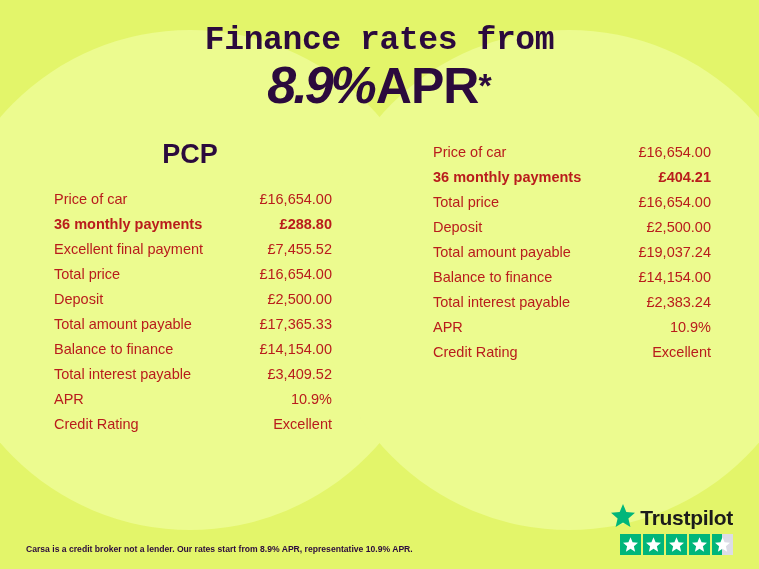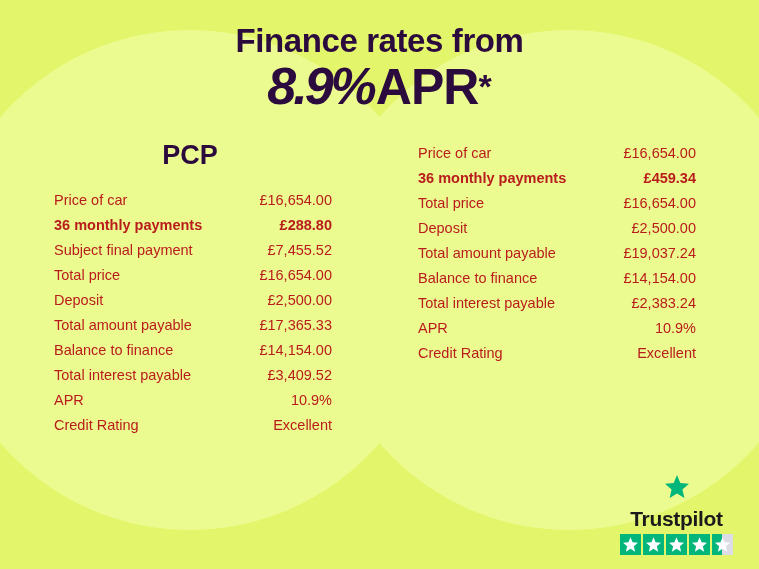--- a/index.html
+++ b/index.html
@@ -45,20 +45,21 @@
     width: 100%;
     height: 100%;
   }
   .headline {
     text-align: center;
     font-size: 33px;
     font-weight: bold;
     letter-spacing: -0.4px;
     padding-top: 22px;
     color: #2b0a3d;
+    font-family: Liberation Mono, monospace;
   }
   .rate-row {
     text-align: center;
     margin-top: -2px;
     color: #2b0a3d;
     white-space: nowrap;
   }
   .rate-big {
     font-size: 52px;
     font-weight: bold;
@@ -75,21 +76,21 @@
   .rate-star {
     font-size: 34px;
     font-weight: bold;
     vertical-align: super;
     line-height: 1;
   }
 
   .columns {
     display: flex;
     justify-content: space-between;
-    padding: 24px 55px 0 40px;
+    padding: 24px 40px 0 40px;
     box-sizing: border-box;
   }
   .col {
     width: 300px;
   }
   .col-title {
     text-align: center;
     font-size: 27px;
     font-weight: bold;
     margin-bottom: 16px;
@@ -135,21 +136,20 @@
   }
   .trustpilot {
     text-align: right;
   }
   .tp-head {
     display: flex;
     align-items: center;
     justify-content: center;
     gap: 5px;
     margin-bottom: 3px;
-    flex-direction: column;
   }
   .tp-name {
     font-size: 21px;
     font-weight: bold;
     color: #1b1b1b;
     letter-spacing: -0.3px;
   }
   .tp-stars {
     display: flex;
     gap: 2px;
@@ -190,21 +190,21 @@
 
         <div class="row">
           <span class="label">Price of car</span>
           <span class="value">£16,654.00</span>
         </div>
         <div class="row bold">
           <span class="label">36 monthly payments</span>
           <span class="value">£288.80</span>
         </div>
         <div class="row">
-          <span class="label">Subject final payment</span>
+          <span class="label">Excellent final payment</span>
           <span class="value">£7,455.52</span>
         </div>
         <div class="row">
           <span class="label">Total price</span>
           <span class="value">£16,654.00</span>
         </div>
         <div class="row">
           <span class="label">Deposit</span>
           <span class="value">£2,500.00</span>
         </div>
@@ -231,21 +231,21 @@
       </div>
 
       <div class="col">
 
         <div class="row">
           <span class="label">Price of car</span>
           <span class="value">£16,654.00</span>
         </div>
         <div class="row bold">
           <span class="label">36 monthly payments</span>
-          <span class="value">£459.34</span>
+          <span class="value">£404.21</span>
         </div>
         <div class="row">
           <span class="label">Total price</span>
           <span class="value">£16,654.00</span>
         </div>
         <div class="row">
           <span class="label">Deposit</span>
           <span class="value">£2,500.00</span>
         </div>
         <div class="row">
@@ -268,20 +268,21 @@
           <span class="label">Credit Rating</span>
           <span class="value">Excellent</span>
         </div>
       </div>
 
     </div>
   </div>
 
   <div class="footer">
     <div class="disclaimer">
+      <div>Carsa is a credit broker not a lender. Our rates start from 8.9% APR, representative 10.9% APR.</div>
     </div>
 
     <div class="trustpilot">
       <div class="tp-head">
         <span>
           <svg width="24" height="23" viewBox="0 0 24 23" aria-hidden="true">
             <polygon points="12,0 15.3,7.9 24,8.7 17.4,14.4 19.4,23 12,18.4 4.6,23 6.6,14.4 0,8.7 8.7,7.9" fill="#00b67a"></polygon>
           </svg>
         </span>
         <span class="tp-name">Trustpilot</span>

